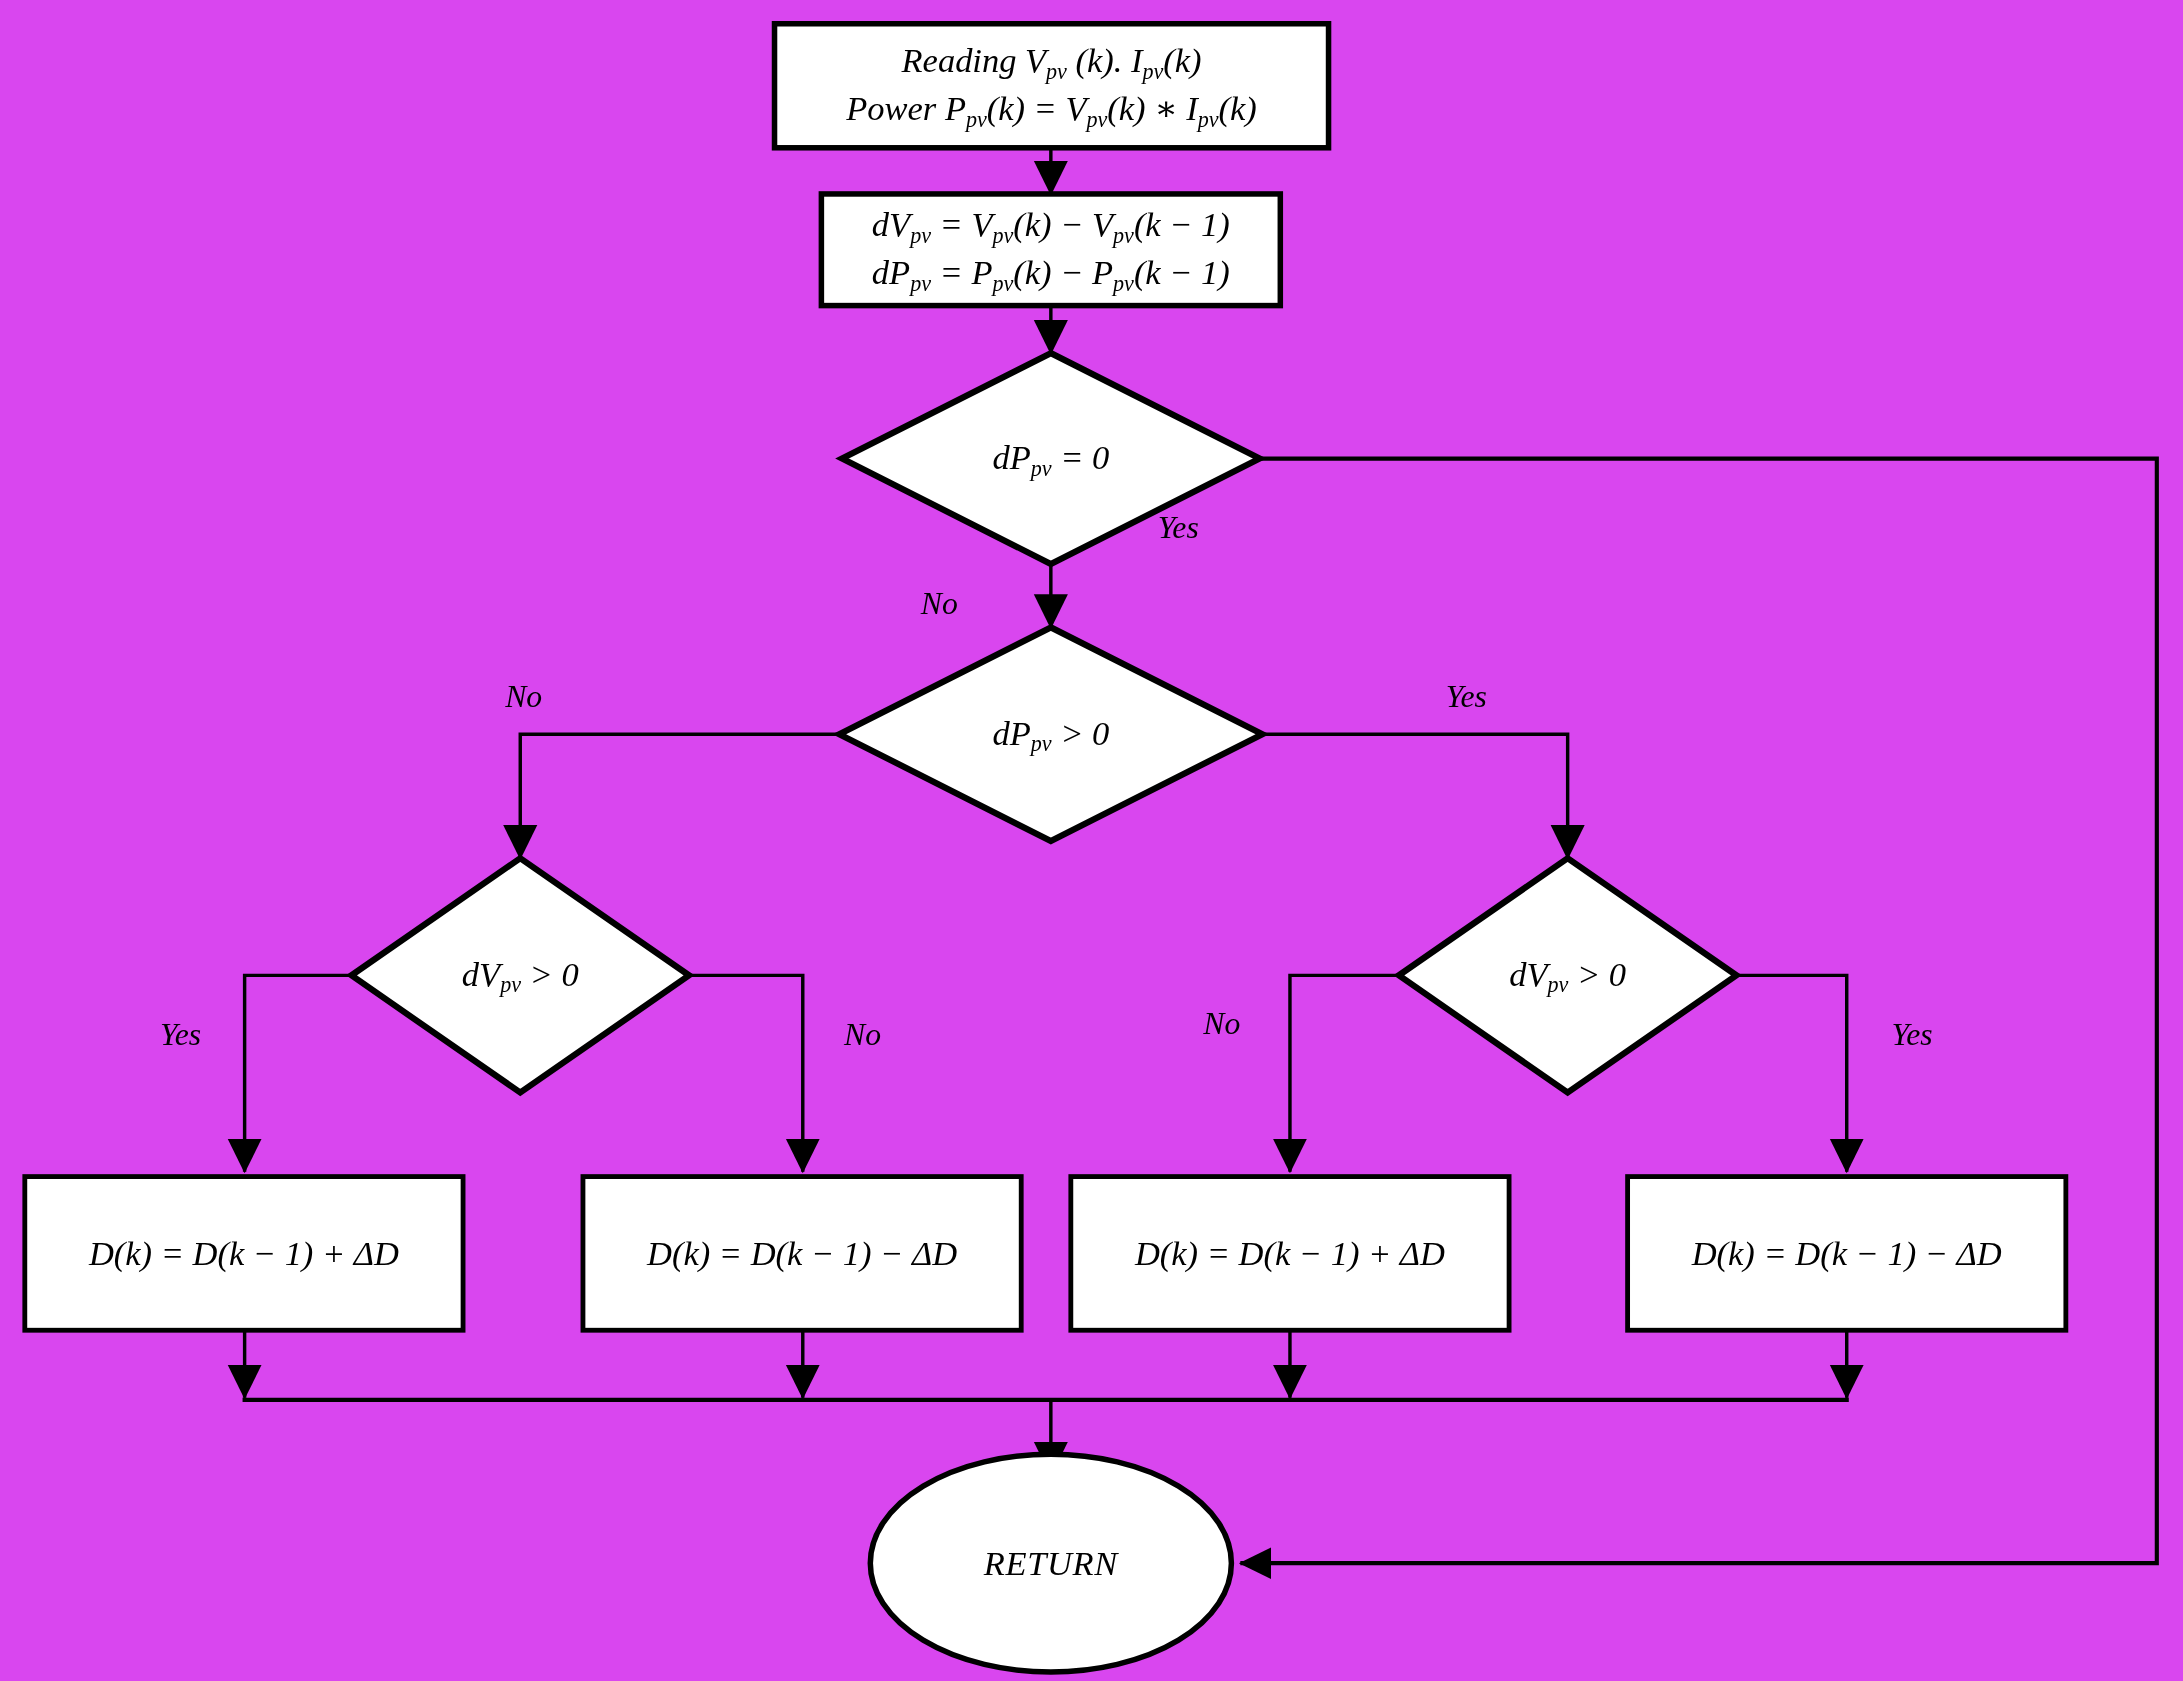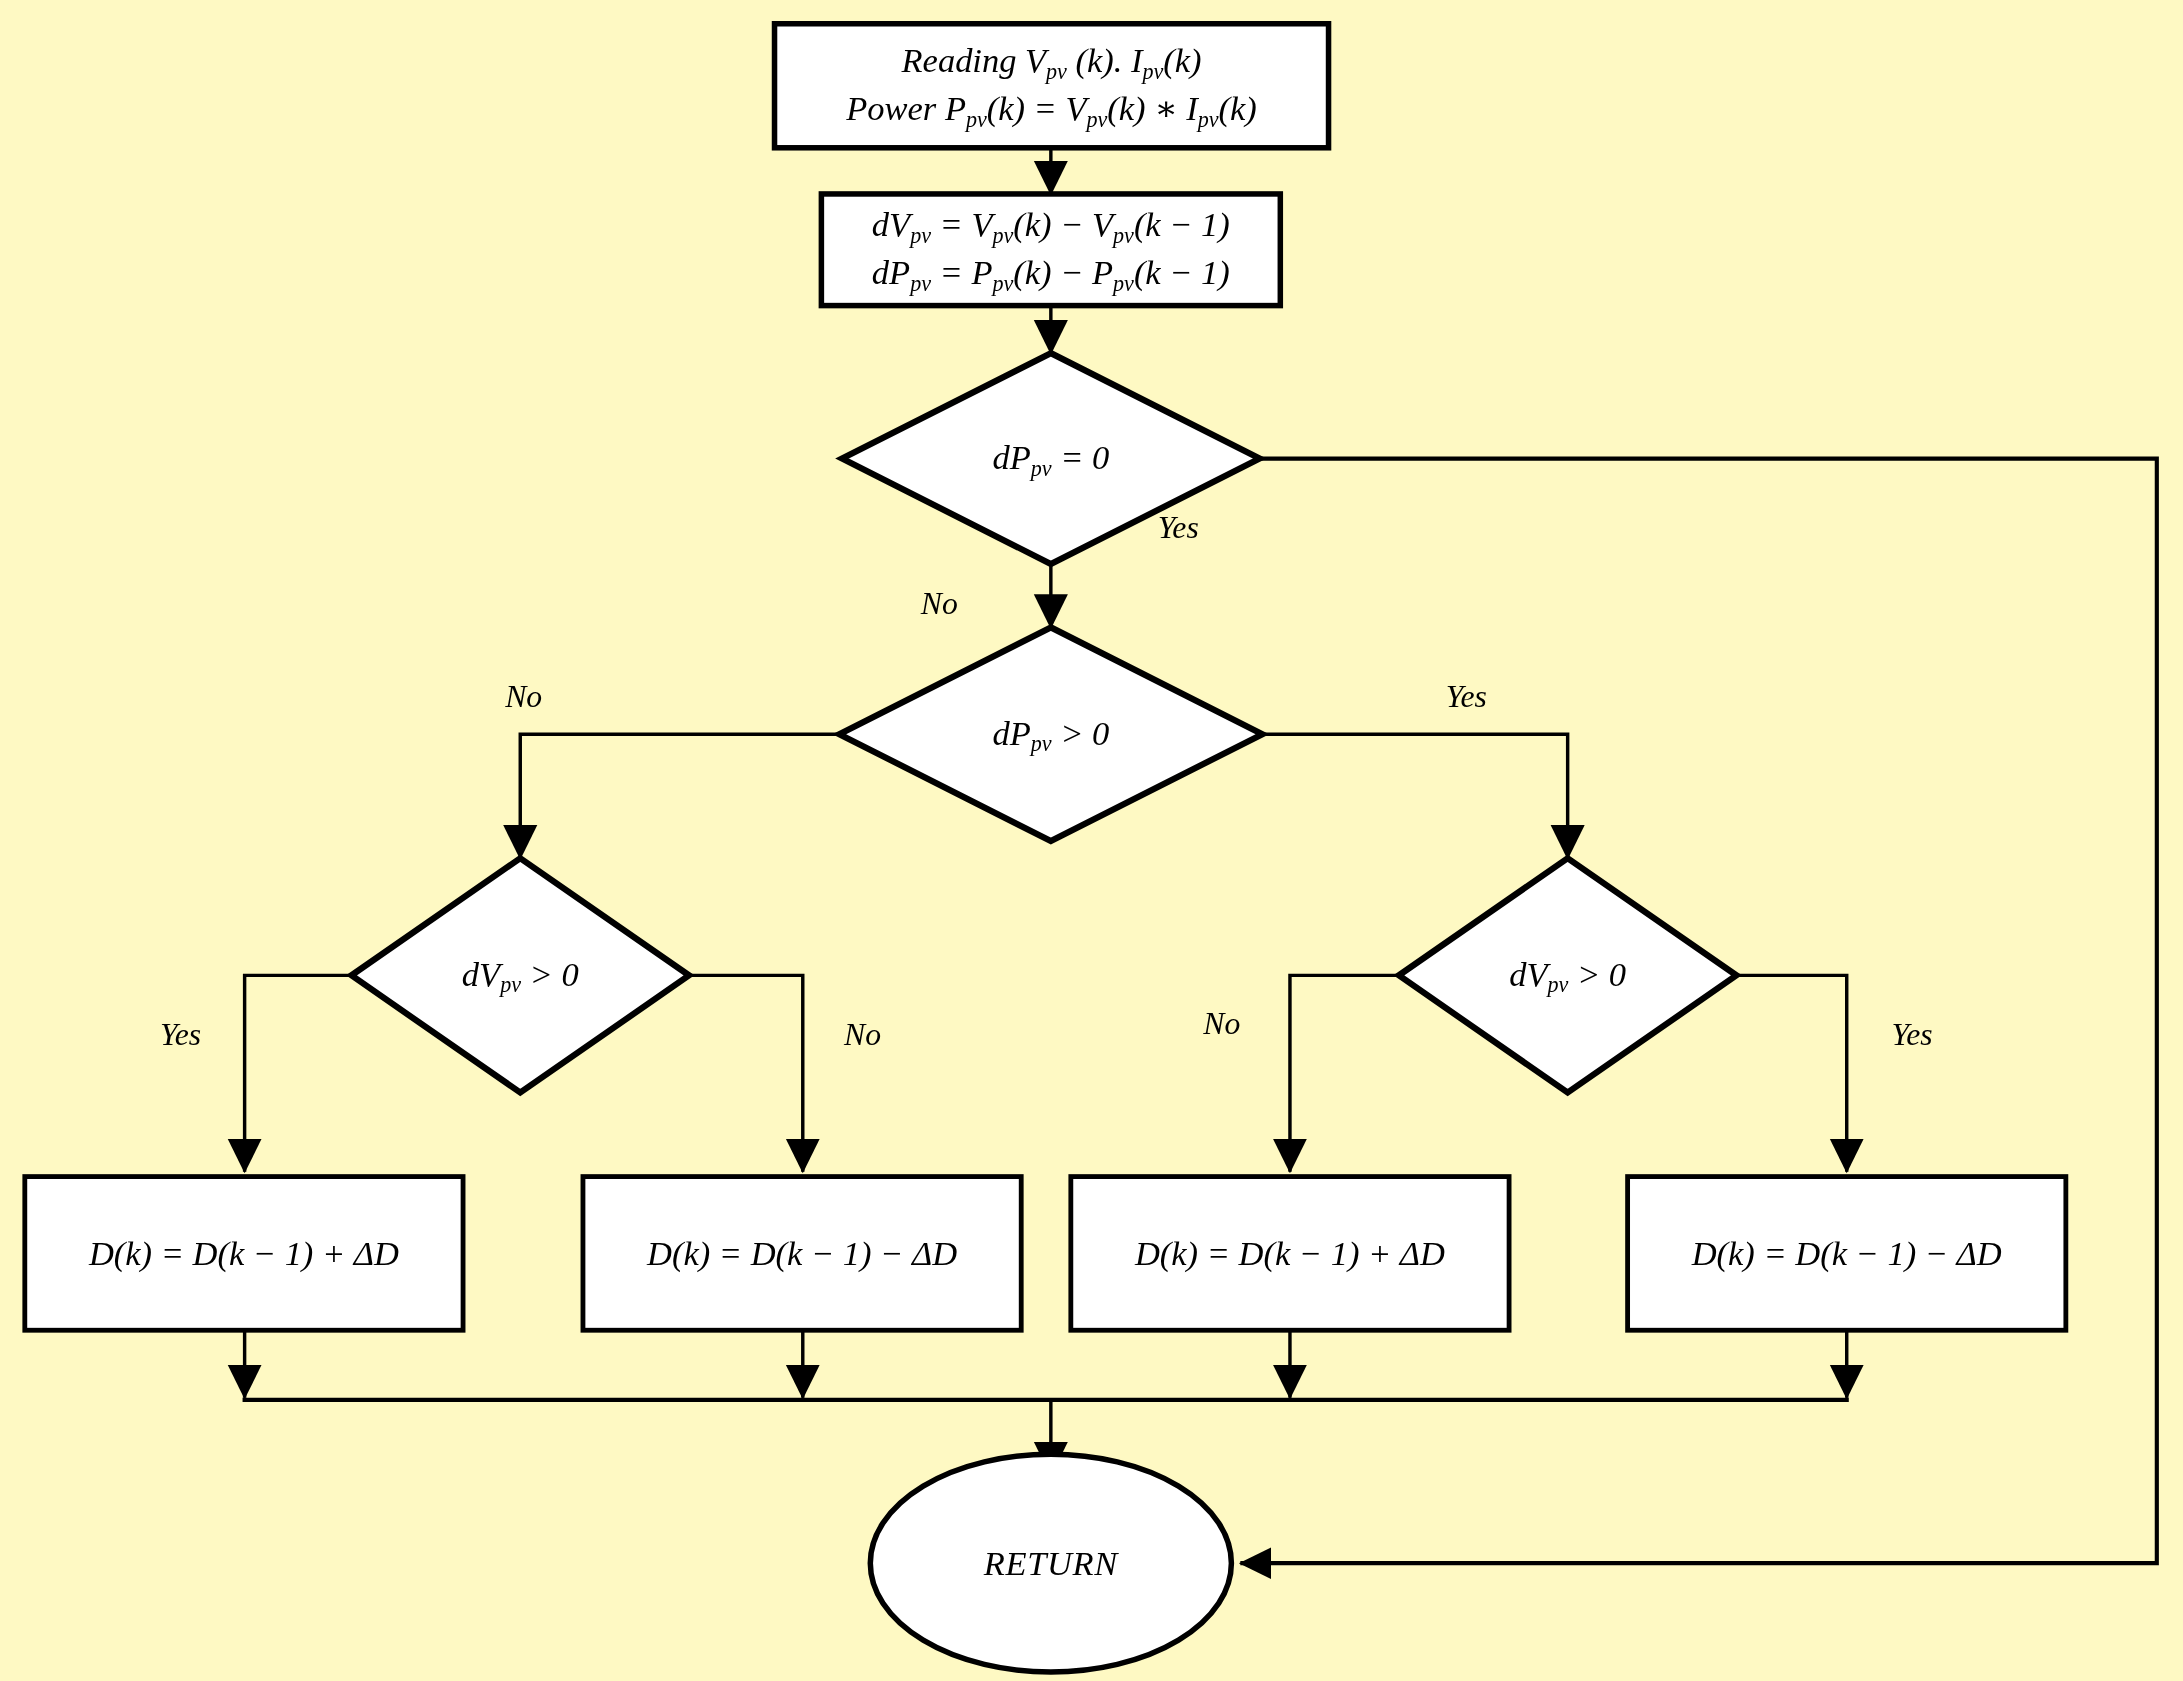--- a/index.html
+++ b/index.html
@@ -5,21 +5,21 @@
 <style>
   html,body{margin:0;padding:0;background:#ffffff;}
   body{
     font-family:"Liberation Serif","DejaVu Serif",serif;
     color:#000000;
   }
   #stage{
     position:relative;
     width:2183px;
     height:1682px;
-    background:#fef9c3;
+    background:#d946ef;
     overflow:hidden;
   }
   #flow{
     position:absolute;
     left:0; top:0;
     width:2183px;
     height:1682px;
     display:block;
   }
   

